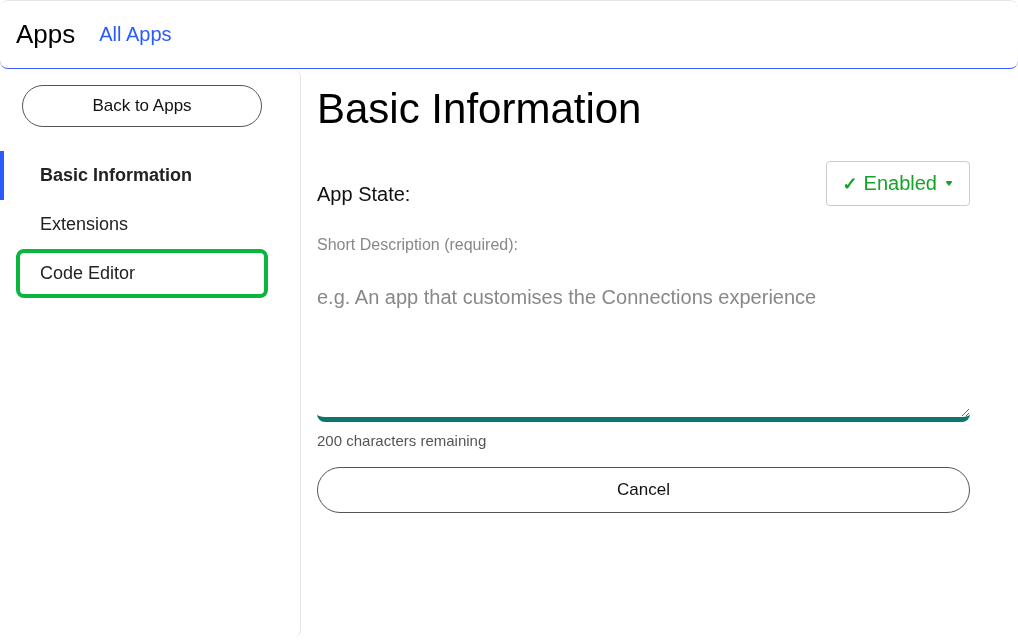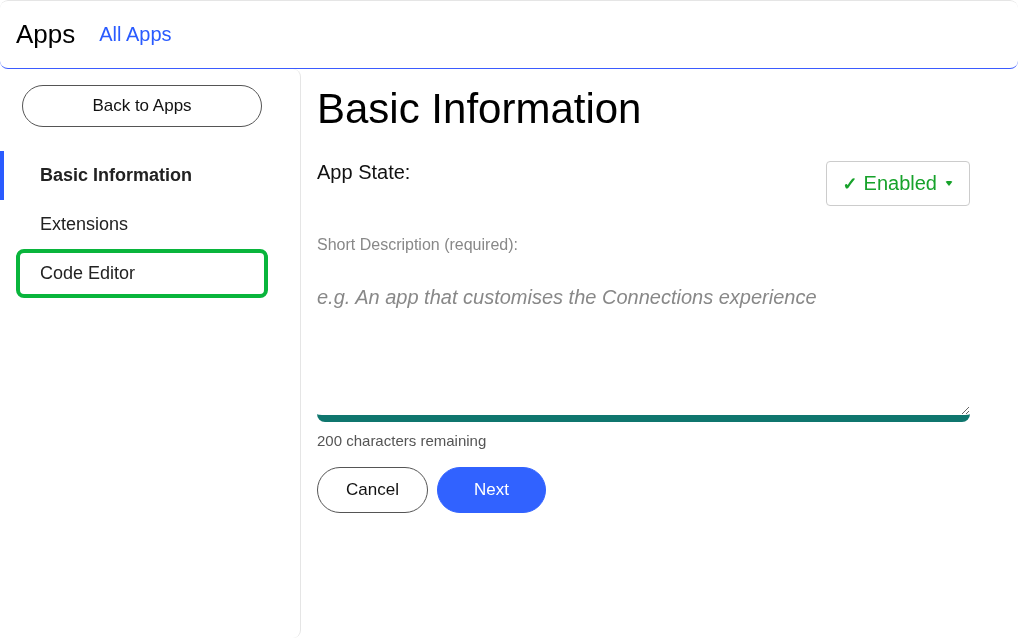--- a/index.html
+++ b/index.html
@@ -83,21 +83,21 @@
       padding: 16px 48px 16px 16px;
     }
     .page-title {
       font-size: 42px;
       font-weight: 400;
       color: #000;
       margin-bottom: 28px;
     }
     .state-row {
       display: flex;
-      align-items: flex-start;
+      align-items: flex-end;
       justify-content: space-between;
       margin-bottom: 30px;
     }
     .state-label {
       font-size: 20px;
       color: #111;
     }
     .state-dropdown {
       border: 1px solid #ccc;
       border-radius: 4px;
@@ -140,43 +140,43 @@
       color: #888;
     }
     .desc-label {
       font-size: 16px;
       color: #888;
       margin-bottom: 28px;
     }
     .desc-textarea {
       width: 100%;
       border: none;
-      border-bottom: 7px solid #0f766e;
+      border-bottom: 5px solid #0f766e;
       padding: 4px 0;
       font-size: 20px;
       color: #222;
       outline: none;
       resize: vertical;
       height: 140px;
       font-family: inherit;
-      font-style: italic;
     }
     .desc-textarea::placeholder {
       color: #888;
     }
     .char-counter {
       text-align: left;
       font-size: 15px;
       color: #555;
       margin-top: 6px;
       margin-bottom: 18px;
     }
     .button-row {
       display: flex;
-      gap: 9px;
+      gap: 20px;
+      flex-direction: column;
     }
     .btn {
       padding: 12px 28px;
       border-radius: 24px;
       font-size: 17px;
       cursor: pointer;
     }
     .btn-cancel {
       background: #fff;
       border: 1px solid #555;
@@ -224,16 +224,15 @@
     </div>
 
 
     <div class="desc-label">Short Description (required):</div>
     <textarea class="desc-textarea" placeholder="e.g. An app that customises the Connections experience" style=""></textarea>
 
     <div class="char-counter">200 characters remaining</div>
 
     <div class="button-row">
       <button class="btn btn-cancel">Cancel</button>
-      <button class="btn btn-next">Next</button>
     </div>
   </div>
 </div>
 
 </body></html>

